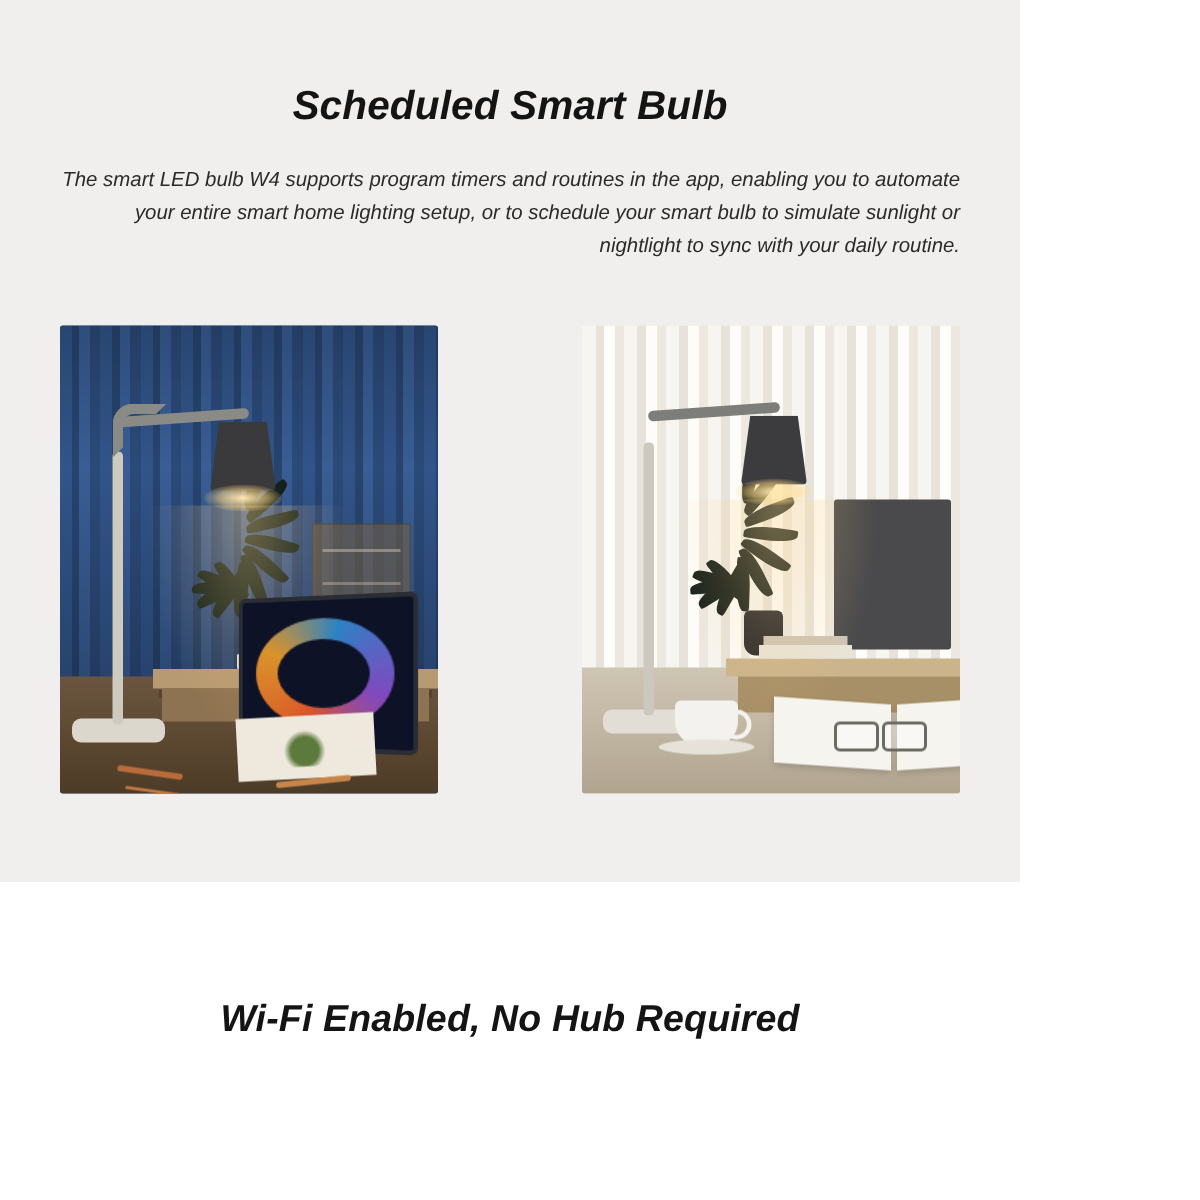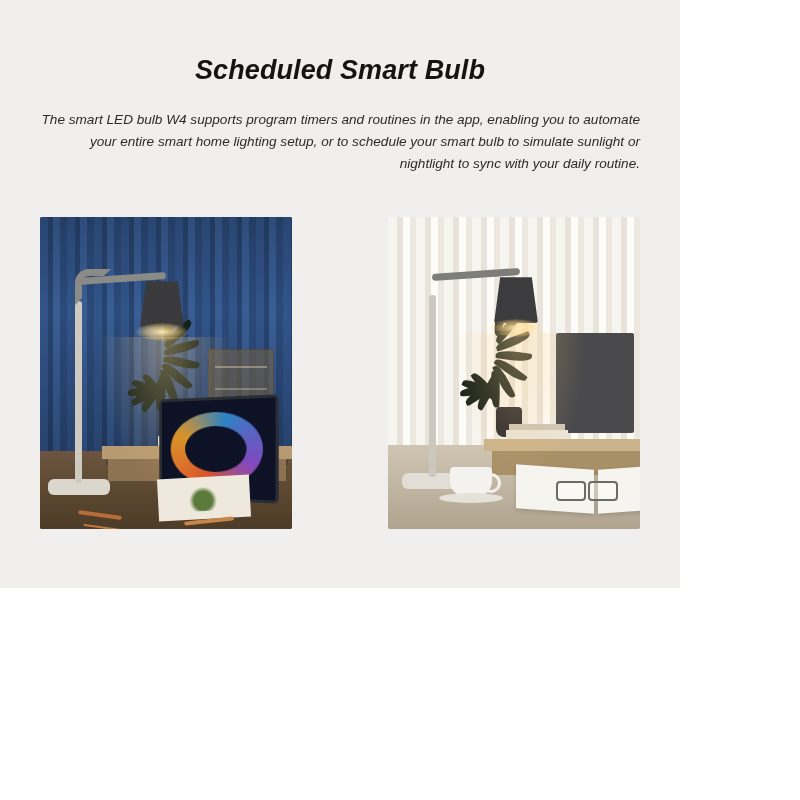--- a/index.html
+++ b/index.html
@@ -509,15 +509,16 @@
           <span class="l"></span>
           <span class="r"></span>
         </div>
         <div class="glassesB"></div>
       </figure>
 
     </div>
   </section>
 
   <section class="section-bottom">
+    <h2 class="headline2">Wi-Fi Enabled,  No Hub Required</h2>
   </section>
 
 </div>
 
 </body></html>

